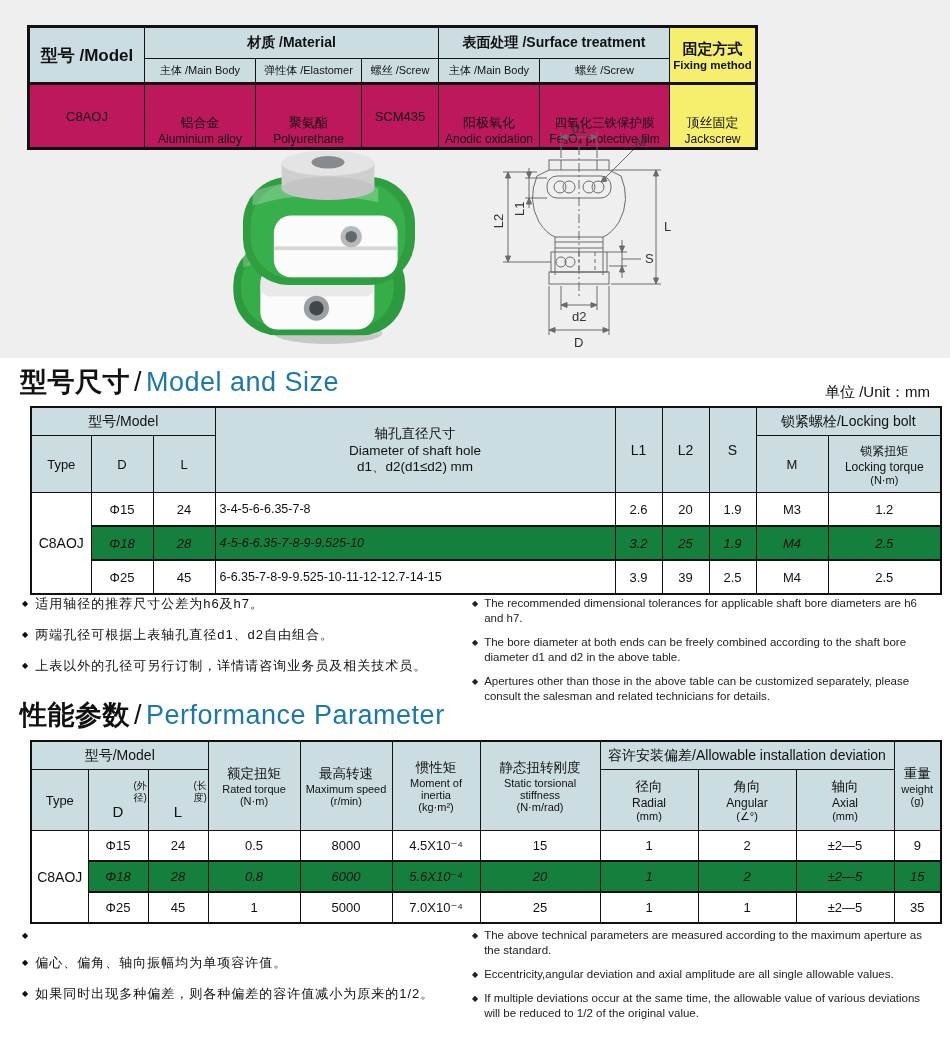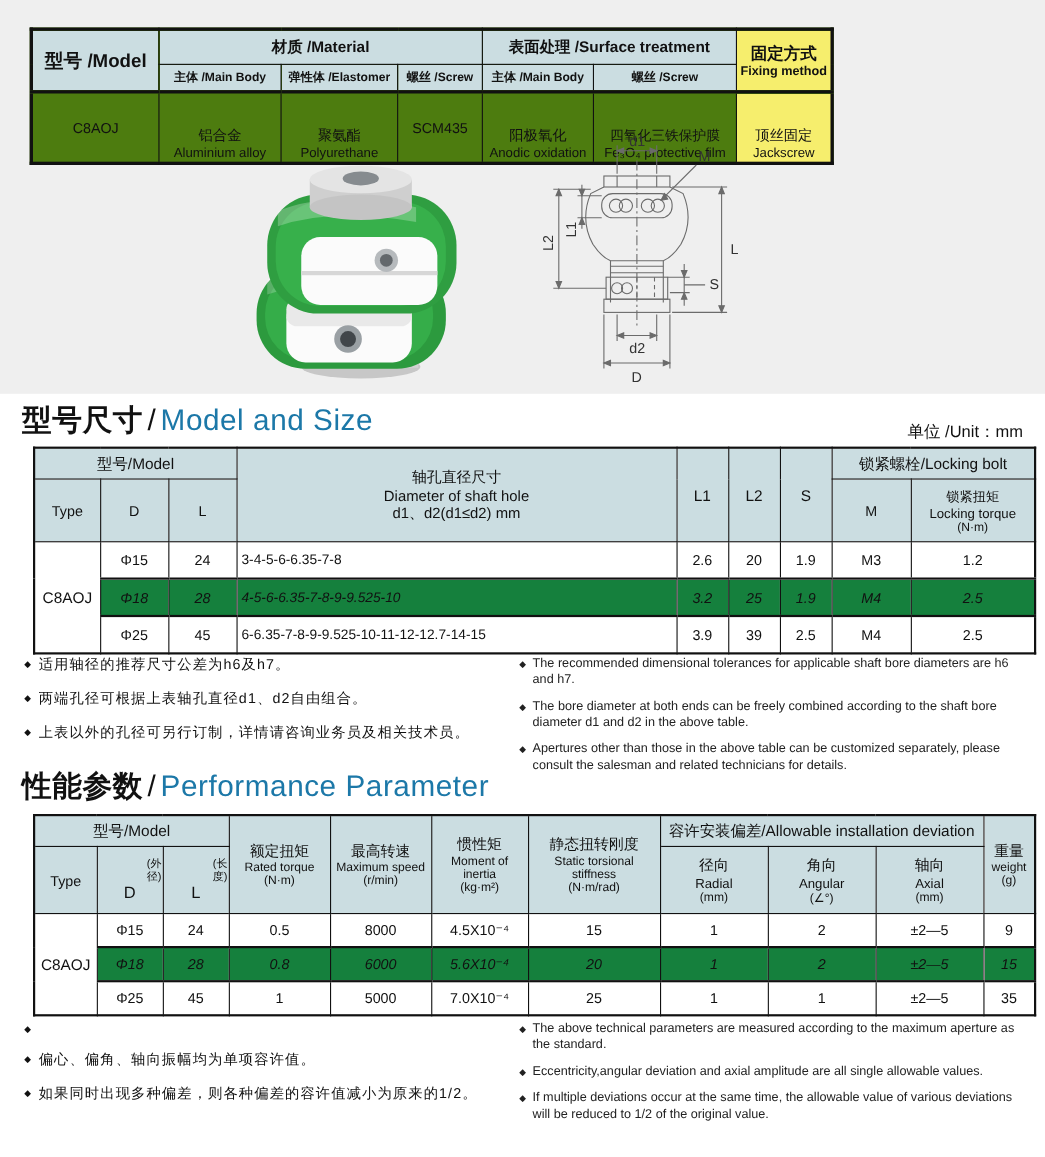--- a/index.html
+++ b/index.html
@@ -5,25 +5,25 @@
   html,body{margin:0;padding:0;}
   body{
     width:950px;height:1052px;position:relative;background:#ffffff;
     font-family:"Liberation Sans","DejaVu Sans",sans-serif;color:#111;
     -webkit-font-smoothing:antialiased;
   }
   .top-band{position:absolute;top:0;left:0;width:950px;height:358px;background:#efefef;}
 
   
   table{border-collapse:collapse;}
-  .mat-table{position:absolute;top:25px;left:27px;table-layout:fixed;width:728px;background:#4d7c0f;}
+  .mat-table{position:absolute;top:25px;left:27px;table-layout:fixed;width:728px;background:#be185d;}
   .mat-table th,.mat-table td{border:1px solid #111;text-align:center;padding:1px 2px;overflow:hidden;}
   .mat-table{border:3px solid #111;}
   .mat-table .r1 th{height:28px;}
-  .mat-table .r2 th{height:21px;font-size:11px;font-weight:bold;}
+  .mat-table .r2 th{height:21px;font-size:11px;font-weight:normal;}
   .mat-table .r3 td{height:38px;border-top:3px solid #111;font-size:13px;}
   .mat-table th{background:#cbdde1;font-weight:bold;}
   .mat-table .big{font-size:17px;}
   .mat-table .h1{font-size:14px;}
   .mat-table .yellow{background:#f6ee6d;}
   .mat-table .en{font-size:12px;}
   .mat-table .zh{font-size:13px;margin-top:28px;}
   .mat-table .fz{font-size:15px;font-weight:bold;}
   .mat-table .fe{font-size:11.5px;font-weight:bold;}
 

